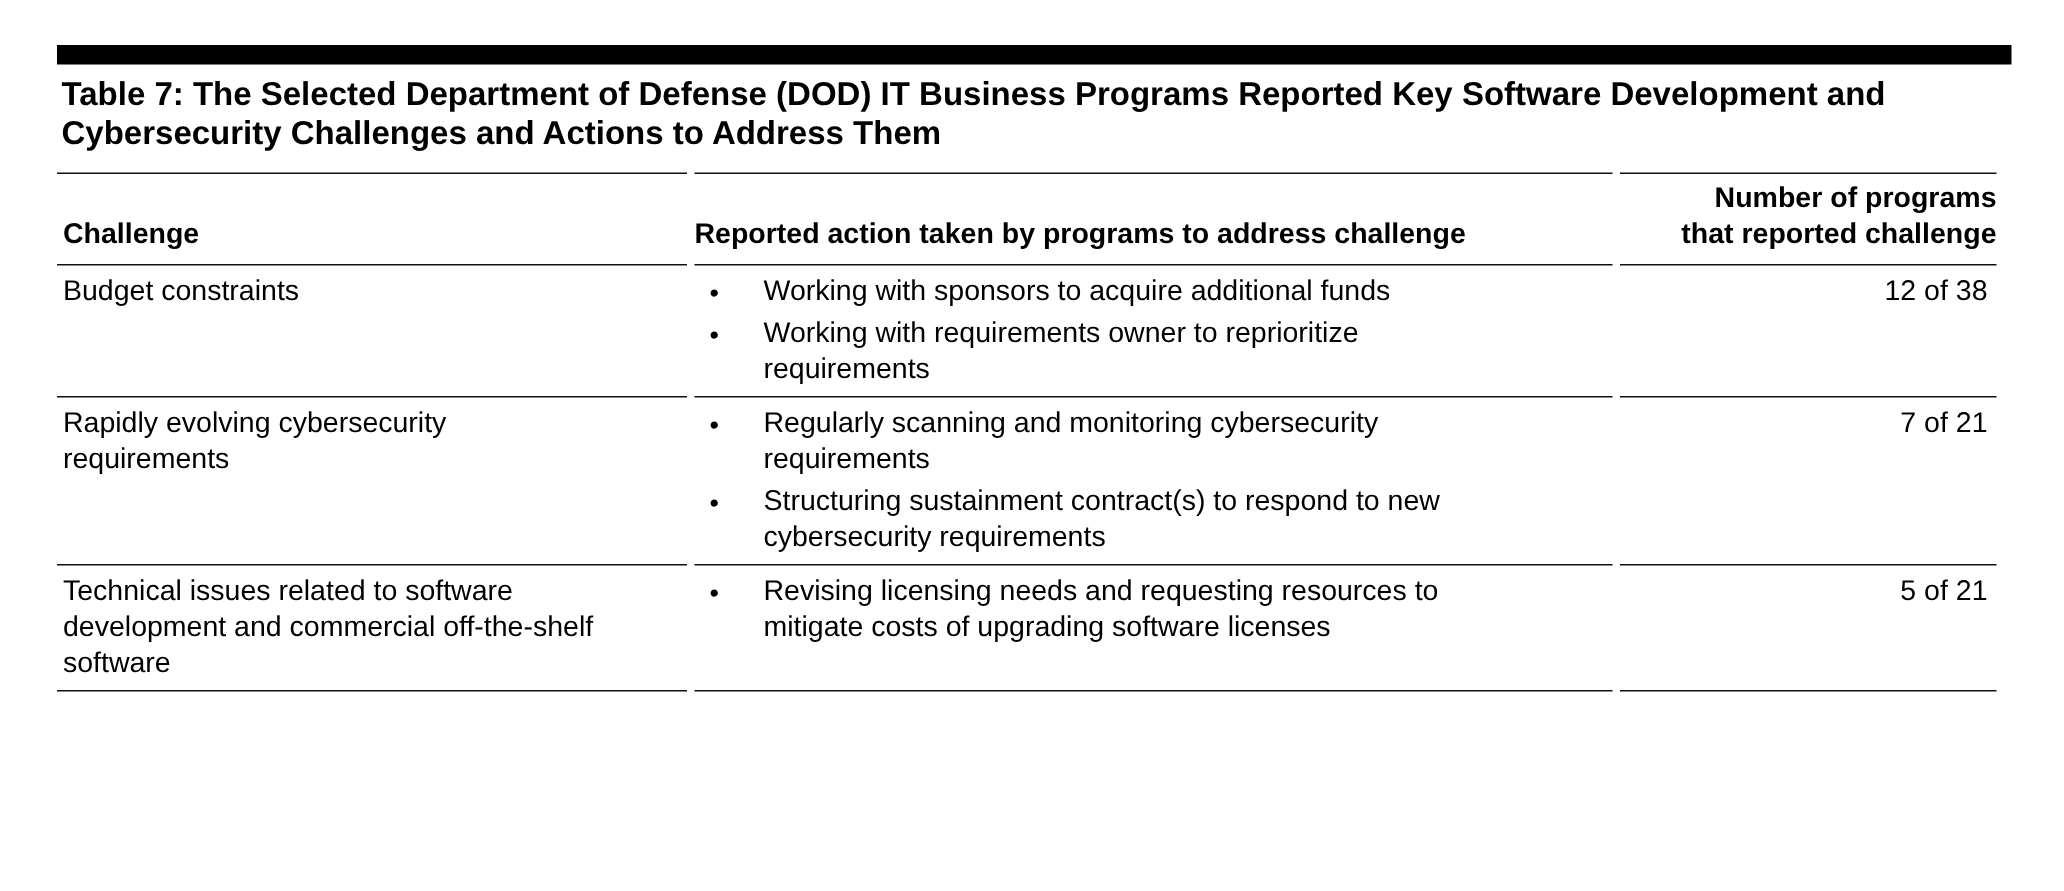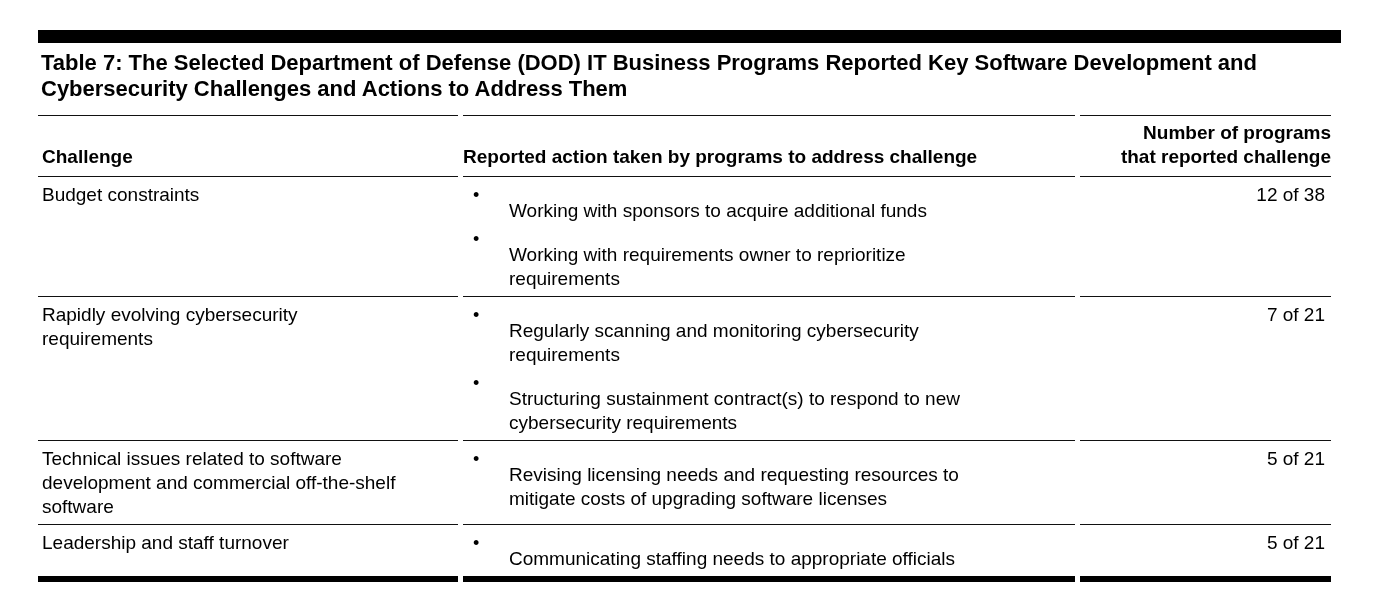--- a/index.html
+++ b/index.html
@@ -68,21 +68,21 @@
   td.count { text-align: right; padding-right: 6px; }
 
   .action-item { display: flex; margin-top: 4px; }
   .action-item:first-child { margin-top: 0; }
   .bullet {
     width: 46px;
     padding-left: 10px;
     flex: 0 0 46px;
     font-size: 18px;
   }
-  .action-text { width: 480px; margin-top: 16px; }
+  .action-text { width: 480px; }
 
   .source-line {
     margin: 13px 0 0 2px;
     font-size: 13px;
     line-height: 16px;
   }
 </style>
 </head>
 <body>
 
@@ -149,29 +149,17 @@
             <div class="cell-text">Technical issues related to software development and commercial off-the-shelf software</div>
           </td>
           <td class="actions">
             <div class="action-item">
               <span class="bullet">•</span>
               <span class="action-text">Revising licensing needs and requesting resources to mitigate costs of upgrading software licenses</span>
             </div>
           </td>
           <td class="count">5 of 21</td>
         </tr>
-        <tr class="last-row">
-          <td class="challenge">
-            <div class="cell-text">Leadership and staff turnover</div>
-          </td>
-          <td class="actions">
-            <div class="action-item">
-              <span class="bullet">•</span>
-              <span class="action-text">Communicating staffing needs to appropriate officials</span>
-            </div>
-          </td>
-          <td class="count">5 of 21</td>
-        </tr>
       </tbody>
   </table>
 
 
 </div>
 
 </body></html>

